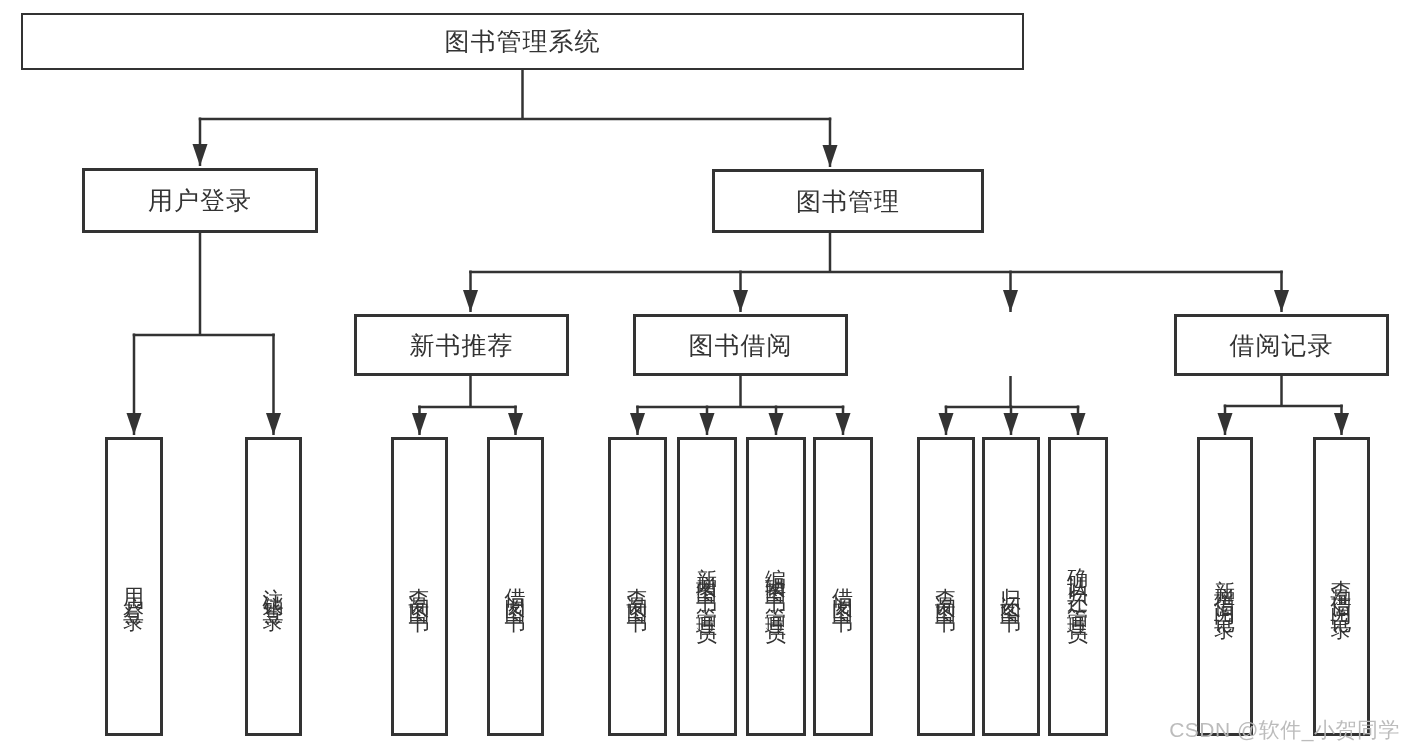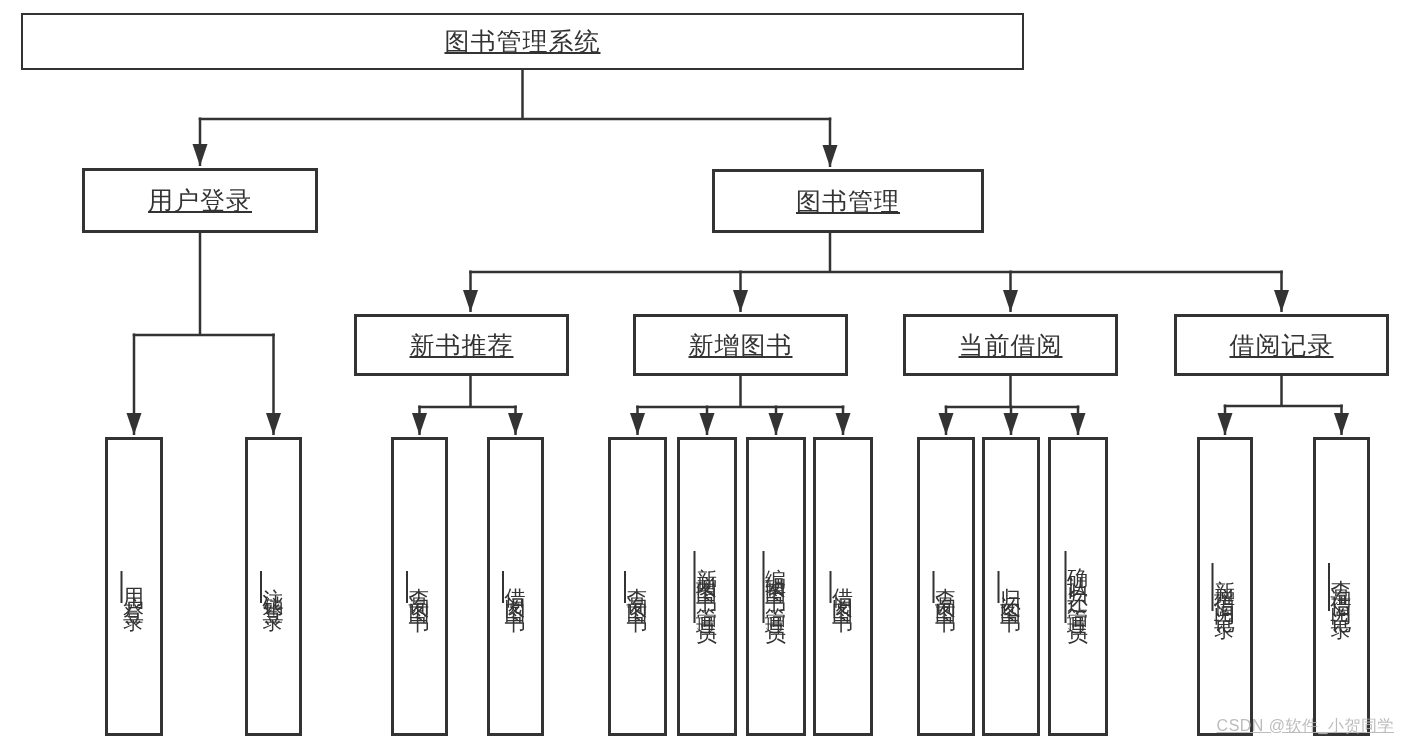--- a/index.html
+++ b/index.html
@@ -19,47 +19,45 @@
   .node {
     position: absolute;
     box-sizing: border-box;
     background: #ffffff;
     border: 3px solid #333333;
     color: #333333;
     display: flex;
     align-items: center;
     justify-content: center;
     text-align: center;
-    text-decoration: underline;
   }
   .node.lvl1 { border-width: 2px; }
   .node .hlabel {
     font-size: 25px;
     letter-spacing: 1px;
     white-space: nowrap;
     line-height: 1;
   }
   .node .vlabel {
     writing-mode: vertical-rl;
     text-orientation: mixed;
     font-size: 21px;
     letter-spacing: 8px;
     line-height: 1;
     white-space: nowrap;
   }
   .watermark {
     position: absolute;
-    right: 11px;
+    right: 5px;
     top: 716px;
-    font-size: 16px;
+    font-size: 21px;
     letter-spacing: 0.5px;
     color: rgba(184,184,184,0.95);
     z-index: 5;
     white-space: nowrap;
-    text-decoration: underline;
   }
 </style>
 </head>
 <body>
 
 <div class="canvas">
 
   <svg class="connectors" viewBox="0 0 1405 747" aria-hidden="true">
     <defs>
       <marker id="arrow" markerUnits="userSpaceOnUse" markerWidth="24" markerHeight="17" refX="22" refY="7.5" orient="auto">
@@ -118,24 +116,21 @@
     <span class="hlabel">用户登录</span>
   </div>
   <div class="node" style="left:712px;top:169px;width:272px;height:64px">
     <span class="hlabel">图书管理</span>
   </div>
 
   <div class="node" style="left:354px;top:314px;width:215px;height:62px">
     <span class="hlabel">新书推荐</span>
   </div>
   <div class="node" style="left:633px;top:314px;width:215px;height:62px">
-    <span class="hlabel">新增图书</span>
-  </div>
-  <div class="node" style="left:903px;top:314px;width:215px;height:62px">
-    <span class="hlabel">当前借阅</span>
+    <span class="hlabel">图书借阅</span>
   </div>
   <div class="node" style="left:1174px;top:314px;width:215px;height:62px">
     <span class="hlabel">借阅记录</span>
   </div>
 
   <div class="node" style="left:105px;top:437px;width:58px;height:299px">
     <span class="vlabel">用户登录</span>
   </div>
   <div class="node" style="left:245px;top:437px;width:57px;height:299px">
     <span class="vlabel">注销登录</span>

